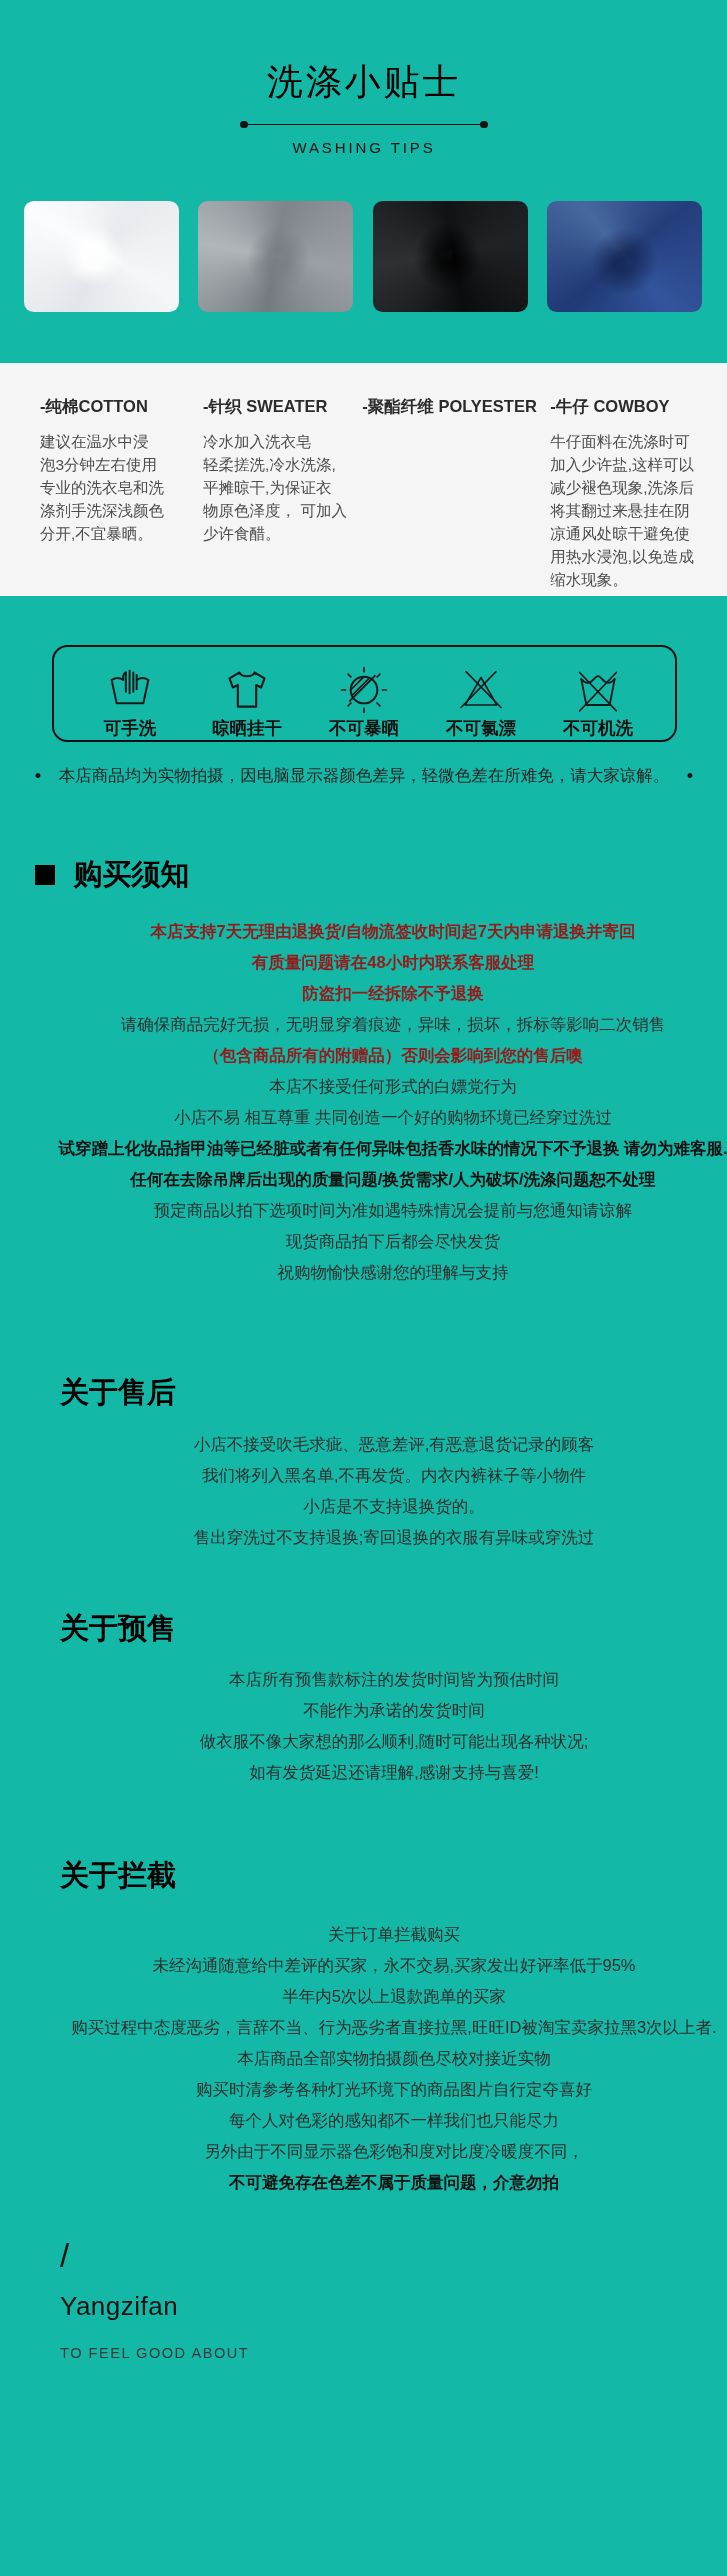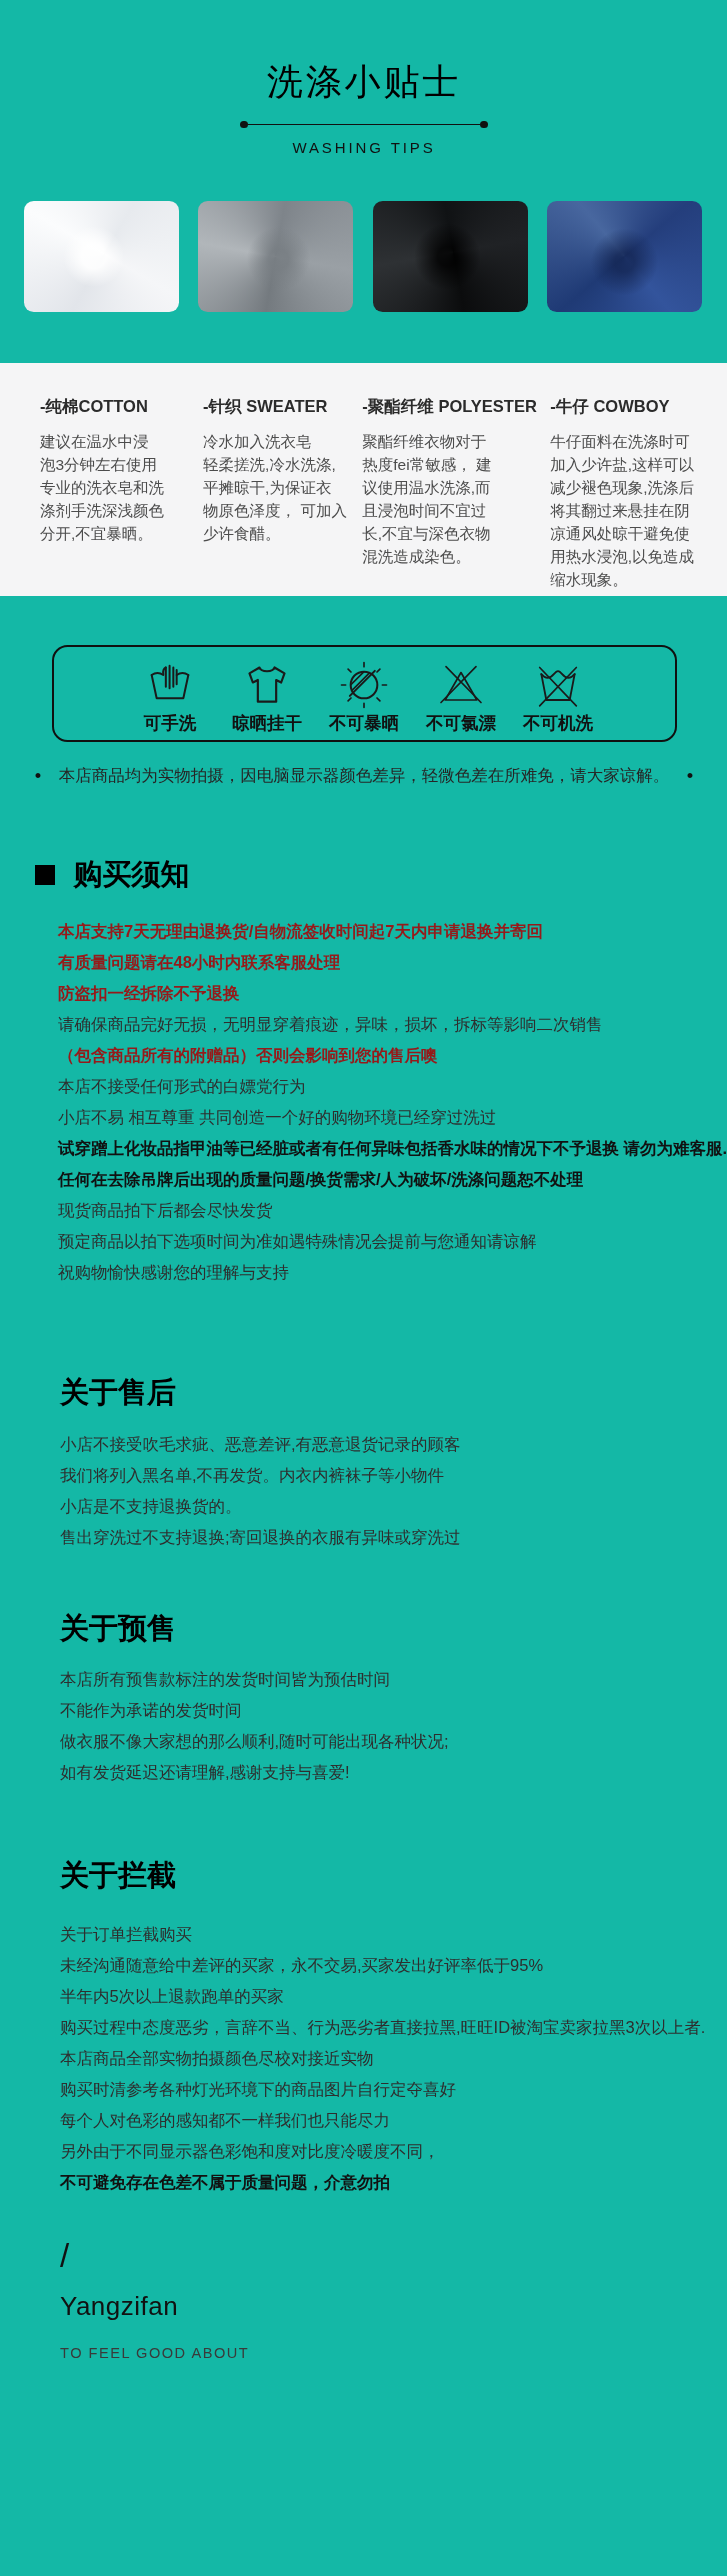--- a/index.html
+++ b/index.html
@@ -37,36 +37,36 @@
   .care-col:nth-child(1){width:168px;}
   .care-col:nth-child(2){width:164px;}
   .care-col:nth-child(3){width:188px;}
   .care-col:nth-child(4){width:165px;}
   .care-header{font-size:16.5px;color:#2b2b2b;font-weight:700;white-space:nowrap;}
   .care-body{margin-top:11.6px;font-size:15.5px;line-height:23px;color:#4c4c4c;white-space:pre-line;}
 
   
   .symbols-box{width:625px;height:97px;margin:49px auto 0;border:2.9px solid #101010;
                border-radius:15.5px;box-sizing:border-box;display:flex;justify-content:center;
-               align-items:center;gap:17px;padding-top:8.7px;}
+               align-items:flex-end;gap:37px;padding-top:8.7px;}
   .symbol{width:80px;text-align:center;}
   .symbol svg{height:50px;display:block;margin:0 auto;}
   .symbol-label{font-size:17.5px;font-weight:600;color:#111;margin-top:1px;white-space:nowrap;}
 
   
   .disclaimer{margin-top:23px;display:flex;justify-content:center;align-items:center;gap:17.5px;
               font-size:16.5px;color:#262626;}
   .disclaimer .b{font-size:18.4px;color:#111;}
 
   
   .notice-head{margin:68px 0 0 35px;display:flex;align-items:center;gap:18px;}
   .notice-sq{width:20.4px;height:20.4px;background:#000;}
   .notice-title{font-size:29px;font-weight:700;color:#000;}
   .lines{margin:21.3px 0 0 58px;}
-  .nline{margin:0;font-size:16.5px;line-height:31px;color:#2e2e2e;font-weight:400;white-space:nowrap;}
+  .nline{margin:0;font-size:16.5px;line-height:31px;color:#2e2e2e;font-weight:400;white-space:nowrap;text-align:center;}
   .style-red{color:#961a1a;font-weight:700;}
   .style-bold{color:#111;font-weight:700;}
 
   
   .section{margin-left:60px;}
   .section-title{font-size:29px;font-weight:700;color:#000;margin:0;}
   .section .lines{margin:15.5px 0 0 0;}
   .sec-aftersale{margin-top:85px;}
   .sec-size{margin-top:54px;}
   .sec-presale{margin-top:56px;}
@@ -113,26 +113,20 @@
     <div class="care-col">
       <div class="care-header">-针织 SWEATER</div>
       <div class="care-body">冷水加入洗衣皂
 轻柔搓洗,冷水洗涤,
 平摊晾干,为保证衣
 物原色泽度， 可加入
 少许食醋。</div>
     </div>
     <div class="care-col">
       <div class="care-header">-聚酯纤维 POLYESTER</div>
-      <div class="care-body">聚酯纤维衣物对于
-热度fei常敏感， 建
-议使用温水洗涤,而
-且浸泡时间不宜过
-长,不宜与深色衣物
-混洗造成染色。</div>
     </div>
     <div class="care-col">
       <div class="care-header">-牛仔 COWBOY</div>
       <div class="care-body">牛仔面料在洗涤时可
 加入少许盐,这样可以
 减少褪色现象,洗涤后
 将其翻过来悬挂在阴
 凉通风处晾干避免使
 用热水浸泡,以免造成
 缩水现象。</div>
@@ -203,22 +197,22 @@
 
   <p class="nline style-red">本店支持7天无理由退换货/自物流签收时间起7天内申请退换并寄回</p>
       <p class="nline style-red">有质量问题请在48小时内联系客服处理</p>
       <p class="nline style-red">防盗扣一经拆除不予退换</p>
       <p class="nline">请确保商品完好无损，无明显穿着痕迹，异味，损坏，拆标等影响二次销售</p>
       <p class="nline style-red">（包含商品所有的附赠品）否则会影响到您的售后噢</p>
       <p class="nline">本店不接受任何形式的白嫖党行为</p>
       <p class="nline">小店不易 相互尊重 共同创造一个好的购物环境已经穿过洗过</p>
       <p class="nline style-bold">试穿蹭上化妆品指甲油等已经脏或者有任何异味包括香水味的情况下不予退换 请勿为难客服.</p>
       <p class="nline style-bold">任何在去除吊牌后出现的质量问题/换货需求/人为破坏/洗涤问题恕不处理</p>
+      <p class="nline">预定商品以拍下选项时间为准如遇特殊情况会提前与您通知请谅解</p>
       <p class="nline">现货商品拍下后都会尽快发货</p>
-      <p class="nline">预定商品以拍下选项时间为准如遇特殊情况会提前与您通知请谅解</p>
       <p class="nline">祝购物愉快感谢您的理解与支持</p>
     </div>
 
   <div class="section sec-aftersale">
     <p class="section-title">关于售后</p>
     <div class="lines">
 
     <p class="nline">小店不接受吹毛求疵、恶意差评,有恶意退货记录的顾客</p>
         <p class="nline">我们将列入黑名单,不再发货。内衣内裤袜子等小物件</p>
         <p class="nline">小店是不支持退换货的。</p>

